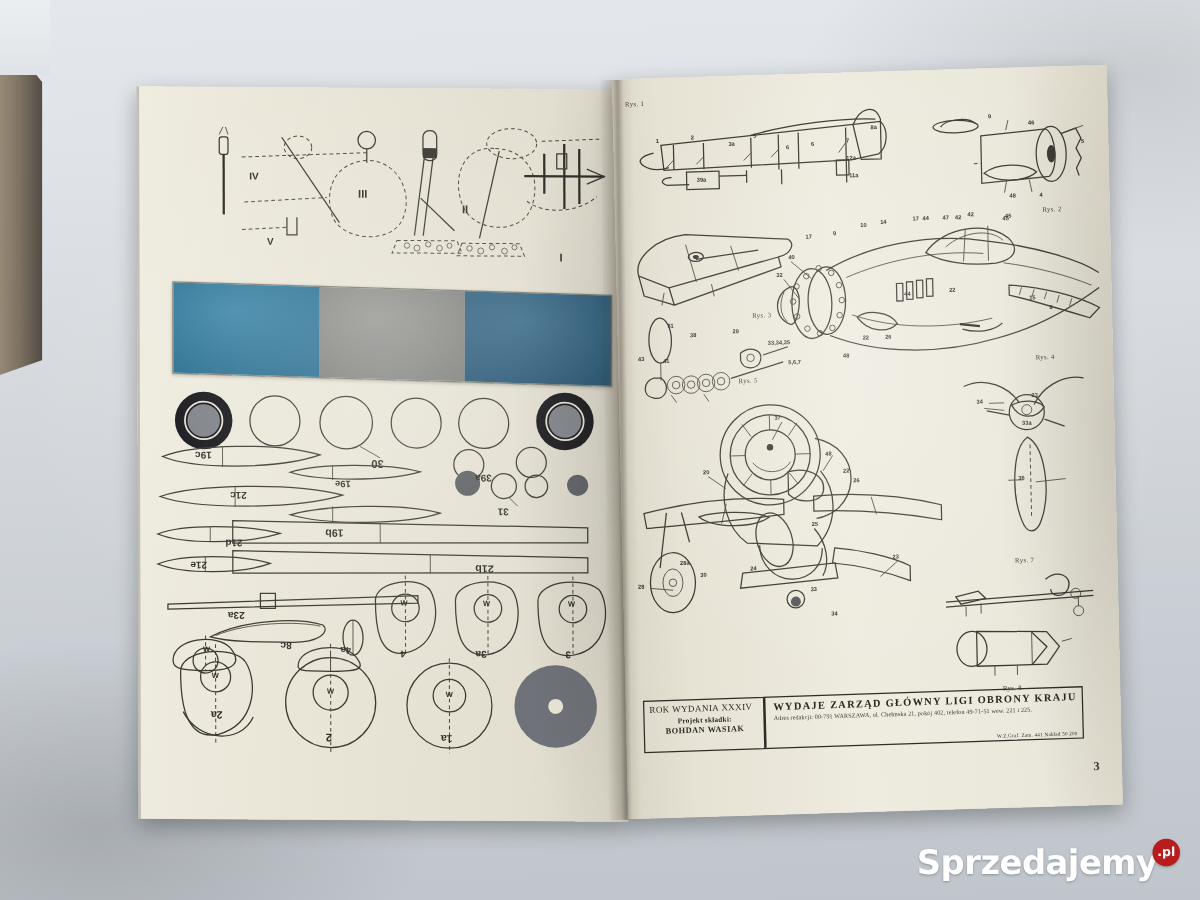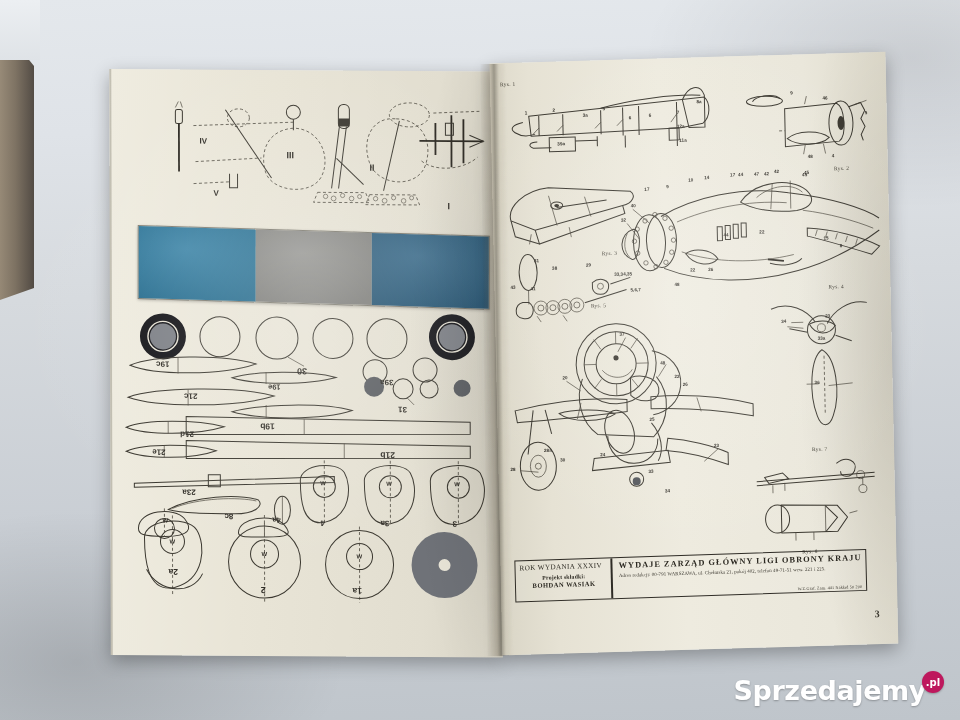--- a/index.html
+++ b/index.html
@@ -134,21 +134,21 @@
     display:flex;align-items:flex-start;
   }
   .wm-text{
     font-family:"DejaVu Sans",sans-serif;font-weight:700;font-size:27px;
     color:#ffffff;letter-spacing:-.4px;
     text-shadow:0 1px 2px rgba(0,0,0,.28);
   }
   .wm-badge{
     margin-left:-4px;margin-top:-4px;
     width:22px;height:22px;border-radius:50%;
-    background:#be185d;color:#fff;
+    background:#b91c1c;color:#fff;
     font-family:"DejaVu Sans",sans-serif;font-weight:700;font-size:10px;
     display:flex;align-items:center;justify-content:center;
     box-shadow:0 1px 2px rgba(0,0,0,.25);
   }
 </style>
 </head>
 <body>
 
 <div id="stage">
 

